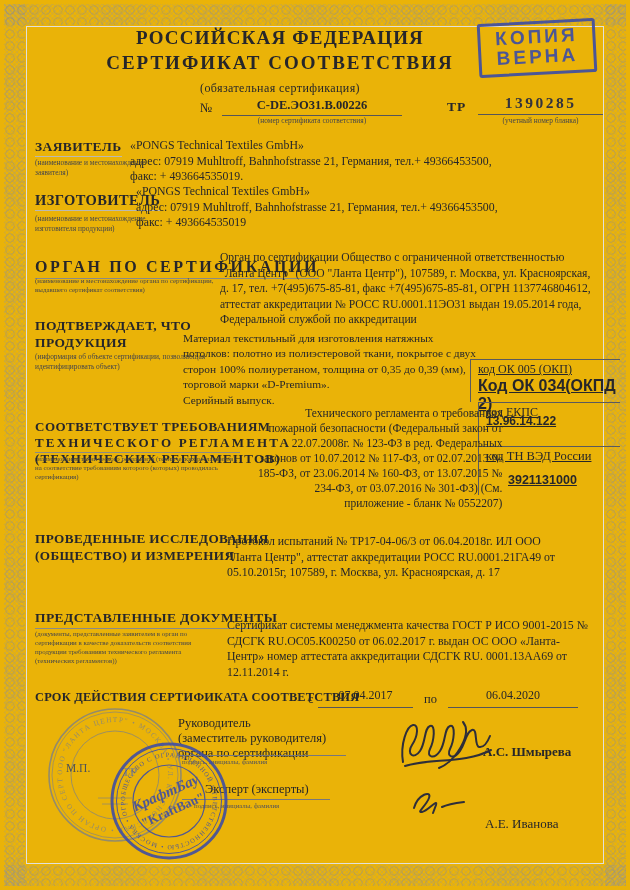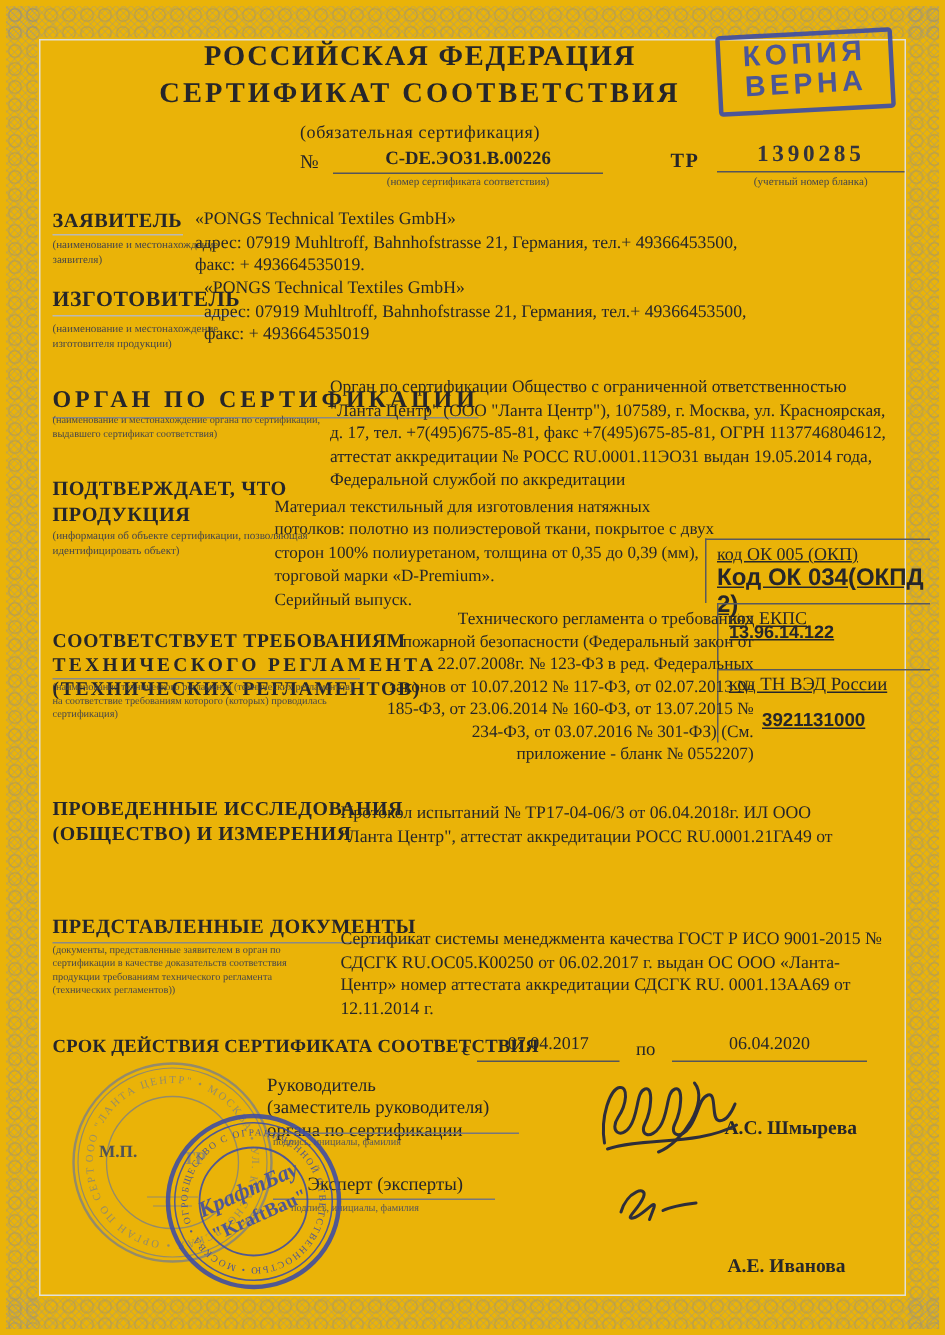--- a/index.html
+++ b/index.html
@@ -95,22 +95,22 @@
   .validity-to-word{left:424px;top:692px;font-size:12.5px;}
   .date-to{left:448px;top:688px;width:130px;}
 
   .role-head{left:178px;top:716px;font-size:12.5px;line-height:1.18;}
   .rule-head{left:178px;top:755px;width:168px;border-top:1px solid #77777c;}
   .cap-sign1{left:182px;top:758px;font-size:6.8px;color:#55555a;}
   .role-expert{left:205px;top:782px;font-size:12.5px;}
   .rule-expert{left:182px;top:799px;width:148px;border-top:1px solid #77777c;}
   .cap-sign2{left:194px;top:802px;font-size:6.8px;color:#55555a;}
   .name1{left:483px;top:744px;font-weight:bold;font-size:13px;}
-  .name2{left:485px;top:836px;font-weight:bold;font-size:13px;}
-  .mp{left:66px;top:762px;font-weight:bold;font-size:11.5px;color:#4e5257;z-index:4;}
+  .name2{left:485px;top:816px;font-weight:normal;font-size:13px;}
+  .mp{left:66px;top:762px;font-weight:normal;font-size:11.5px;color:#4e5257;z-index:4;}
 
   .sig1{left:393px;top:716px;z-index:3;}
   .sig2{left:406px;top:786px;z-index:3;}
   .sig-path{fill:none;stroke:#2e2e3a;stroke-width:2;stroke-linecap:round;}
 
   .stamp-org{left:46px;top:706px;opacity:.78;z-index:1;}
   .stamp-org .ring{fill:none;stroke:var(--stamp-gray);}
   .stamp-org text{fill:var(--stamp-gray);}
   .stamp-kb{left:108px;top:740px;opacity:.88;z-index:3;}
   .stamp-kb .ring{fill:none;stroke:var(--ink-blue);}
@@ -211,20 +211,21 @@
     <div class="bl">приложение - бланк № 0552207)</div>
   </div>
 
   <div class="abs sec-label lbl-tests">
     <div>ПРОВЕДЕННЫЕ ИССЛЕДОВАНИЯ</div>
     <div>(ОБЩЕСТВО) И ИЗМЕРЕНИЯ</div>
   </div>
   <div class="abs cnt-tests">
     <div class="bl">Протокол испытаний № ТР17-04-06/3 от 06.04.2018г. ИЛ ООО</div>
     <div class="bl">"Ланта Центр", аттестат аккредитации РОСС RU.0001.21ГА49 от</div>
+    <div class="bl">05.10.2015г, 107589, г. Москва, ул. Красноярская, д. 17</div>
   </div>
 
   <div class="abs sec-label lbl-docs">ПРЕДСТАВЛЕННЫЕ ДОКУМЕНТЫ</div>
   <div class="abs cap cap-docs">(документы, представленные заявителем в орган по сертификации в качестве доказательств соответствия продукции требованиям технического регламента (технических регламентов))</div>
   <div class="abs cnt-docs">
     <div class="bl">Сертификат системы менеджмента качества ГОСТ Р ИСО 9001-2015 №</div>
     <div class="bl">СДСГК RU.ОС05.К00250 от 06.02.2017 г. выдан ОС ООО «Ланта-</div>
     <div class="bl">Центр» номер аттестата аккредитации СДСГК RU. 0001.13АА69 от</div>
     <div class="bl">12.11.2014 г.</div>
   </div>

